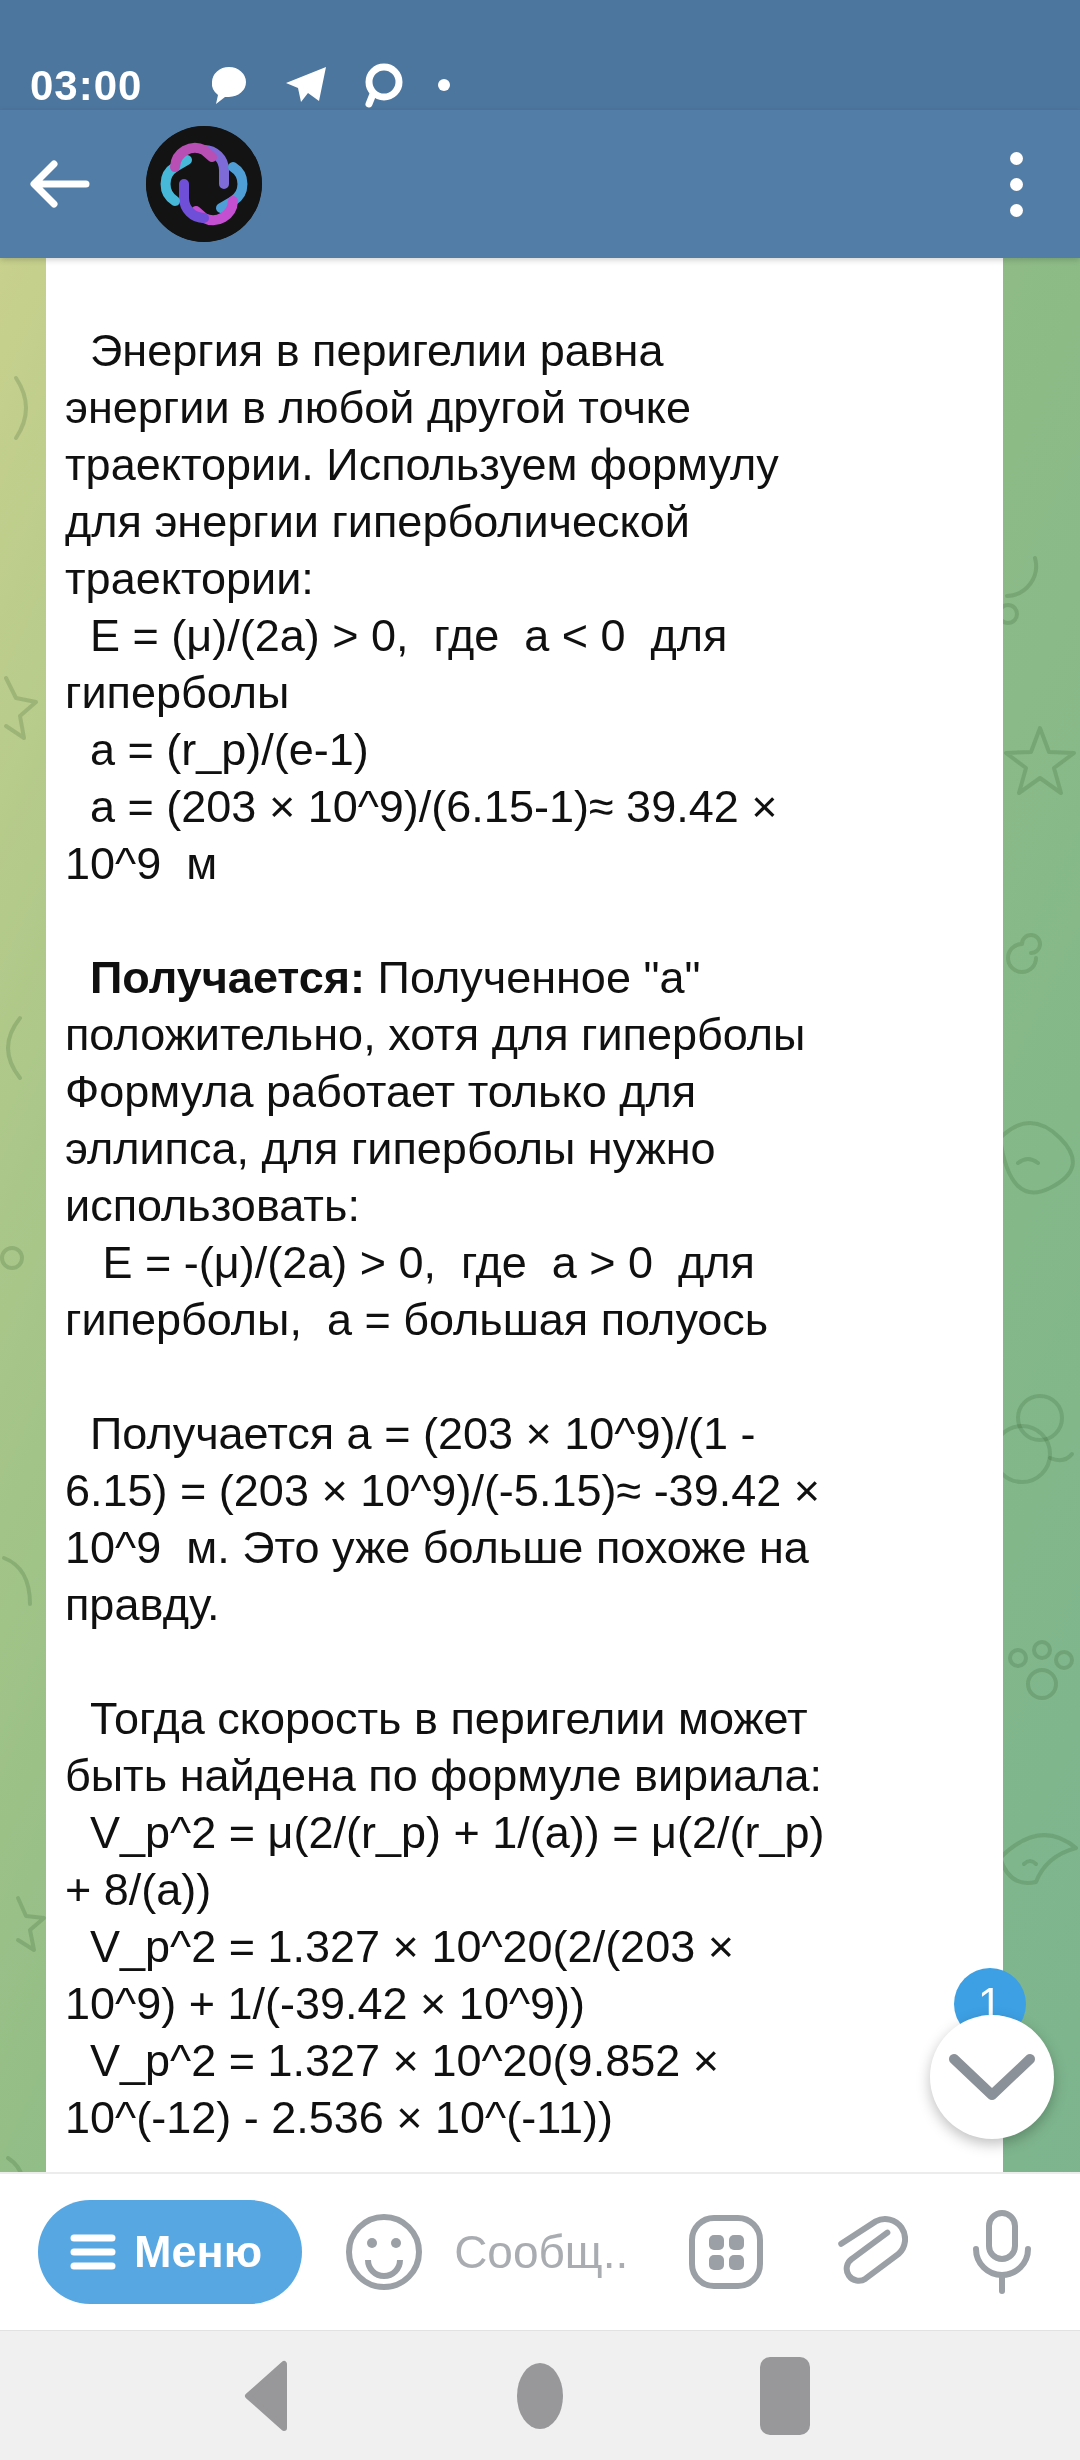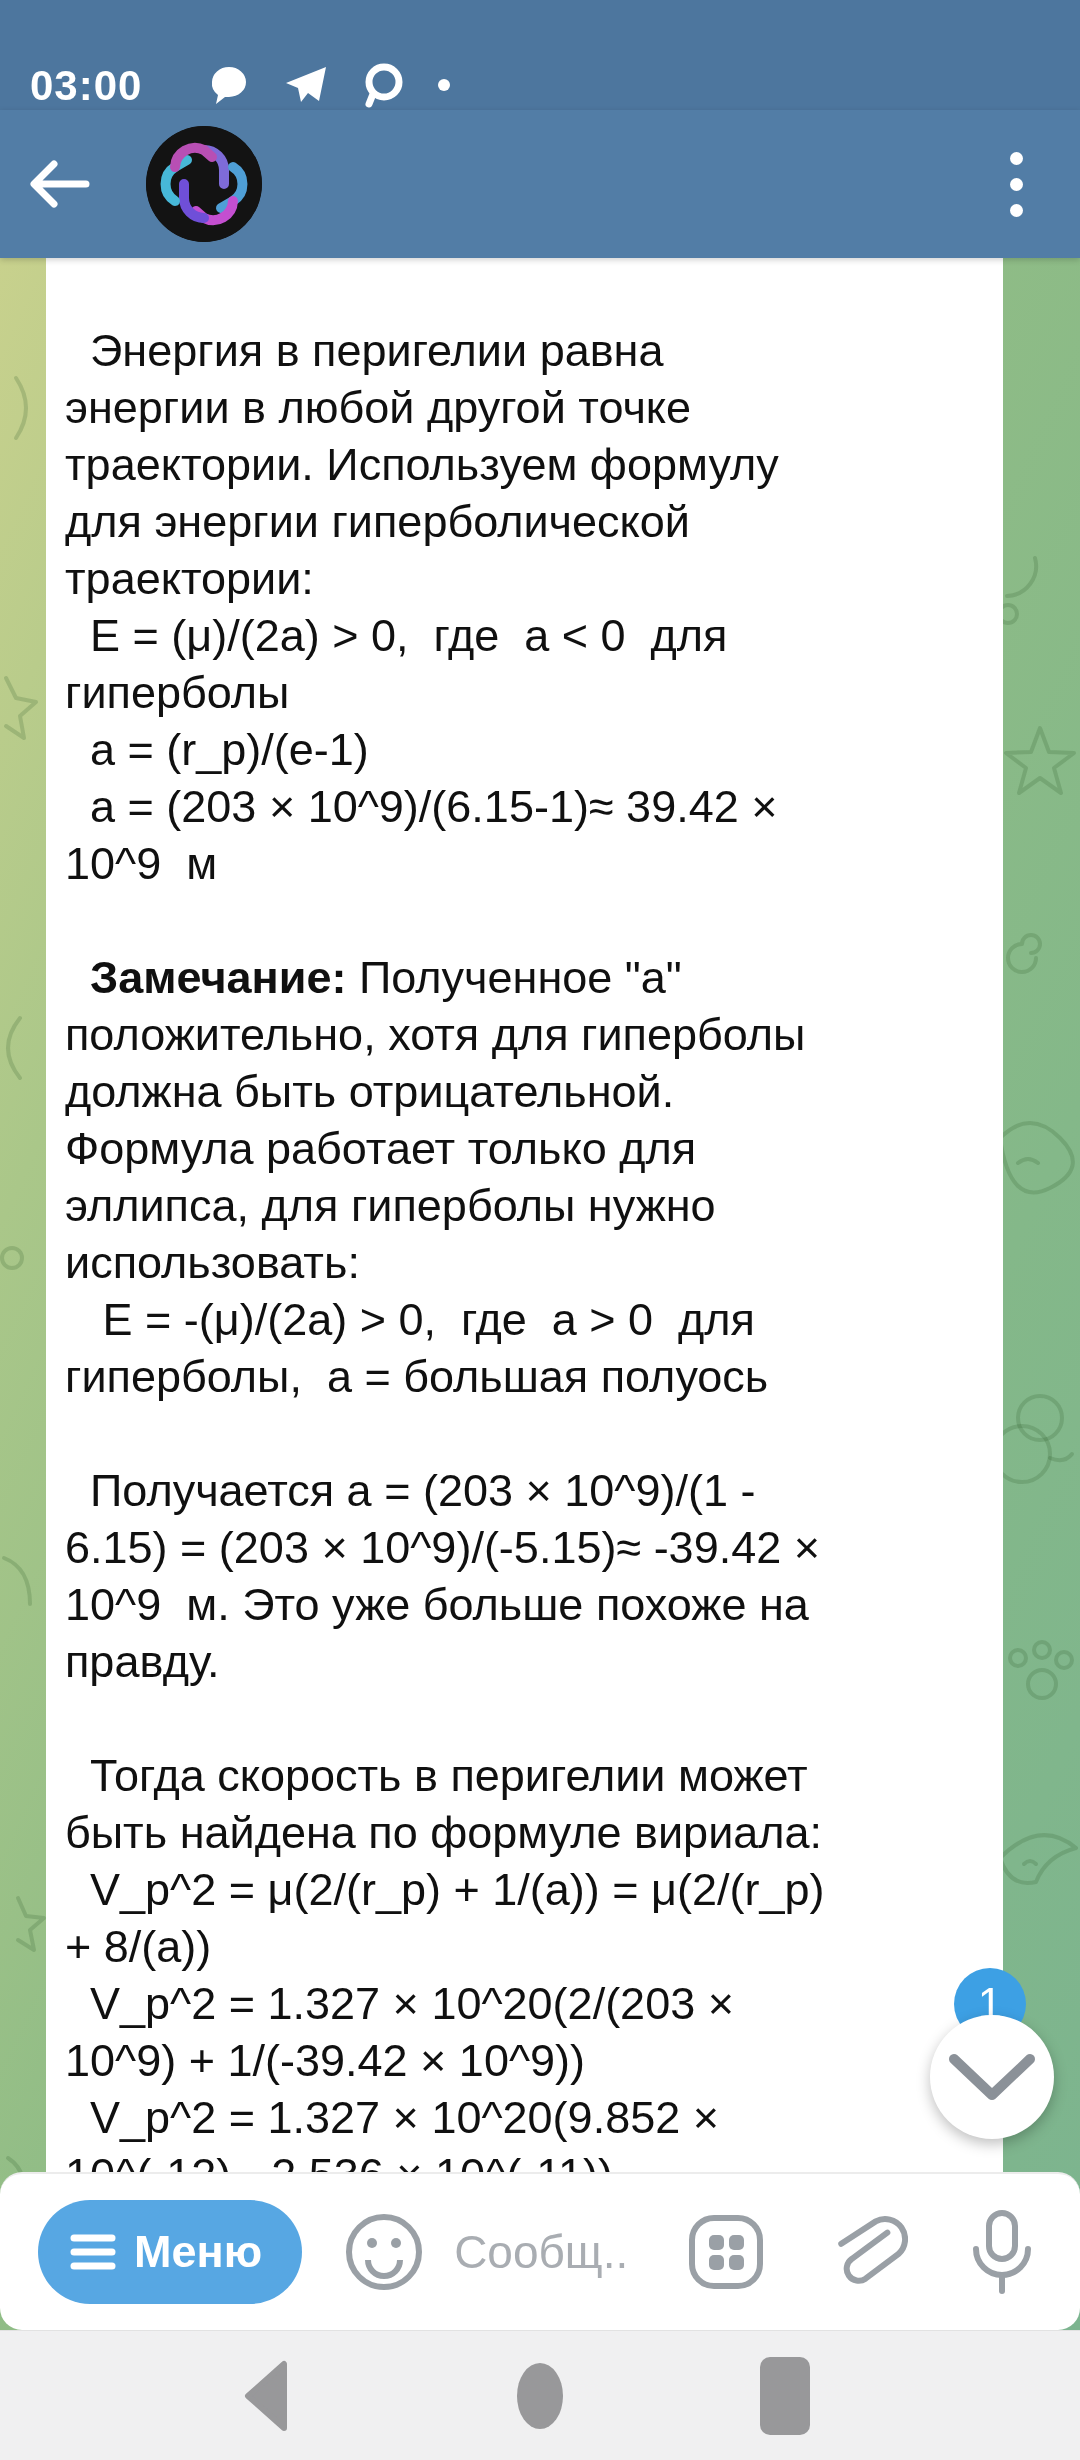--- a/index.html
+++ b/index.html
@@ -54,21 +54,21 @@
   
   .unread-badge { position:absolute; left:954px; top:1710px; width:72px; height:72px;
     border-radius:50%; background:var(--badge-bg,#3da0e4); color:#fff; font-size:44px;
     display:flex; align-items:center; justify-content:center; z-index:1; }
   .fab { position:absolute; left:930px; top:1757px; width:124px; height:124px; border-radius:50%;
     background:#fff; box-shadow:0 5px 14px rgba(0,0,0,.25); z-index:2;
     display:flex; align-items:center; justify-content:center; }
 
   
   .input-bar { position:absolute; left:0; right:0; top:2172px; height:158px; background:#fff;
-    border-top:2px solid #ececec; display:flex; align-items:center; z-index:20; padding-right:40px;border-radius:22px; }
+    border-top:2px solid #ececec; display:flex; align-items:center; z-index:20; padding-right:40px; }
   .menu-btn { margin-left:38px; height:104px; border-radius:52px; background:var(--menu-bg,#57a7e3);
     display:flex; align-items:center; padding:0 40px 0 32px; gap:18px; flex:none; }
   .menu-label { color:#fff; font-size:45px; font-weight:700; }
   .emoji-btn { margin-left:40px; flex:none; display:flex; }
   .msg-input { margin-left:28px; font-size:46px; color:var(--placeholder,#a9adb2); flex:1 1 auto;
     white-space:nowrap; overflow:hidden; }
   .bar-icon { flex:none; display:flex; margin-left:56px; }
 
   
   .nav-bar { position:absolute; left:0; right:0; top:2330px; height:130px;
@@ -161,23 +161,22 @@
           <div class="msg-line"><span>энергии в любой другой точке</span></div>
           <div class="msg-line"><span>траектории. Используем формулу</span></div>
           <div class="msg-line"><span>для энергии гиперболической</span></div>
           <div class="msg-line"><span>траектории:</span></div>
           <div class="msg-line"><span>  E = (μ)/(2a) &gt; 0,  где  a &lt; 0  для</span></div>
           <div class="msg-line"><span>гиперболы</span></div>
           <div class="msg-line"><span>  a = (r_p)/(e-1)</span></div>
           <div class="msg-line"><span>  a = (203 × 10^9)/(6.15-1)≈ 39.42 ×</span></div>
           <div class="msg-line"><span>10^9  м</span></div>
           <div class="msg-line"><span></span></div>
-          <div class="msg-line"><b>  Замечание:</b><span> Полученное "a"</span></div>
+          <div class="msg-line"><b>  Получается:</b><span> Полученное "a"</span></div>
           <div class="msg-line"><span>положительно, хотя для гиперболы</span></div>
-          <div class="msg-line"><span>должна быть отрицательной.</span></div>
           <div class="msg-line"><span>Формула работает только для</span></div>
           <div class="msg-line"><span>эллипса, для гиперболы нужно</span></div>
           <div class="msg-line"><span>использовать:</span></div>
           <div class="msg-line"><span>   E = -(μ)/(2a) &gt; 0,  где  a &gt; 0  для</span></div>
           <div class="msg-line"><span>гиперболы,  a = большая полуось</span></div>
           <div class="msg-line"><span></span></div>
           <div class="msg-line"><span>  Получается a = (203 × 10^9)/(1 -</span></div>
           <div class="msg-line"><span>6.15) = (203 × 10^9)/(-5.15)≈ -39.42 ×</span></div>
           <div class="msg-line"><span>10^9  м. Это уже больше похоже на</span></div>
           <div class="msg-line"><span>правду.</span></div>

